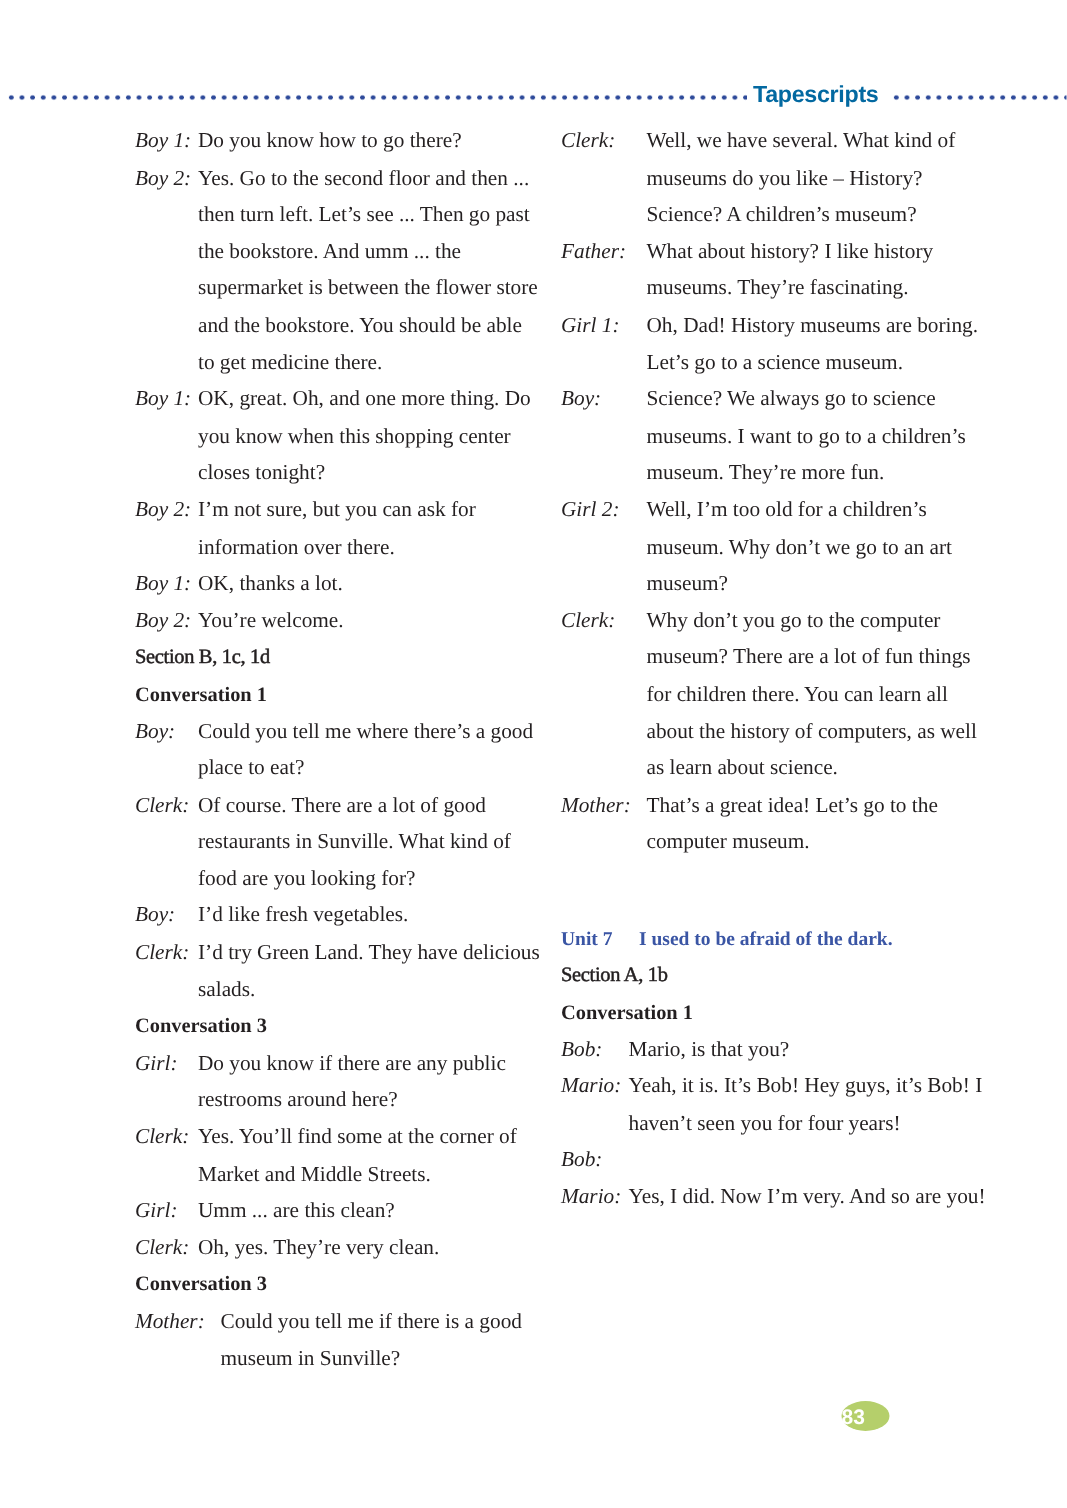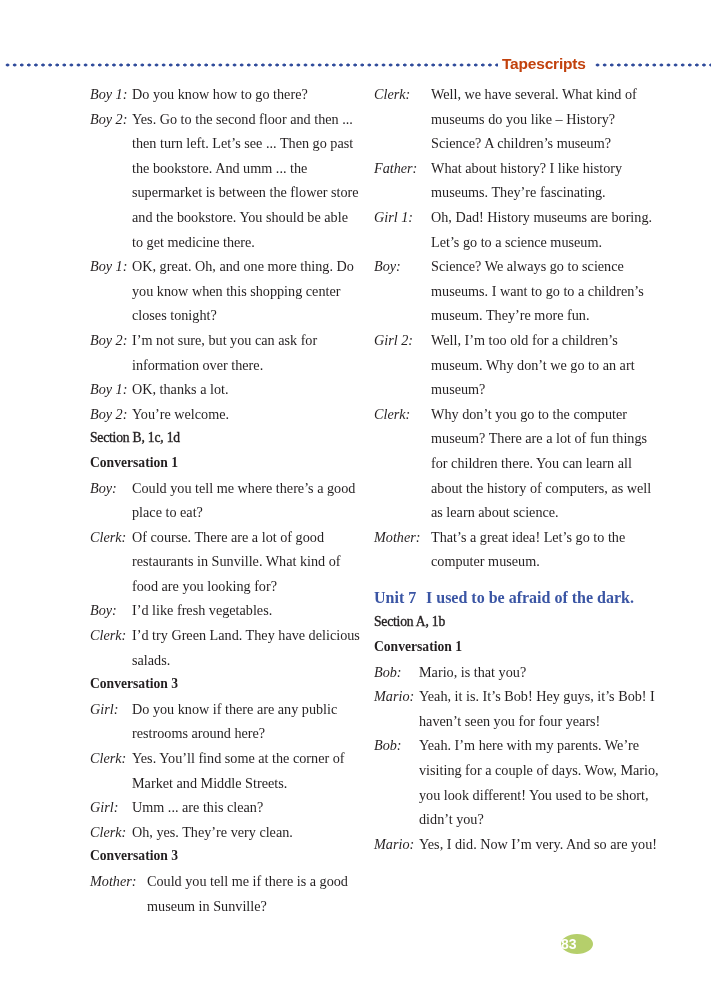--- a/index.html
+++ b/index.html
@@ -32,21 +32,21 @@
       background-size: 7.1px 4px;
       background-repeat: repeat-x;
     }
     .header-title {
       position: absolute;
       left: 502px;
       top: 0;
       font-family: "Liberation Sans", "DejaVu Sans", sans-serif;
       font-weight: bold;
       font-size: 15.5px;
-      color: #c2410c;
+      color: #0369a1;
       letter-spacing: -0.2px;
       line-height: 20px;
     }
     .header-dots-right {
       position: absolute;
       left: 594px;
       top: 9px;
       width: 117px;
       height: 4px;
       background-image: radial-gradient(circle, #2e4a9a 1.4px, transparent 1.7px);
@@ -87,22 +87,22 @@
       font-family: "Liberation Serif", "DejaVu Serif", serif;
       -webkit-text-stroke: 0.35px #231f20;
     }
     .conv-label {
       font-weight: bold;
       font-size: 13.6px;
     }
     .unit-title {
       color: #3a55a4;
       font-weight: bold;
-      font-size: 16px;
-      margin-top: 12px;
+      font-size: 13px;
+      margin-top: 40px;
       display: flex;
     }
     .unit-title .unit-num { width: 52px; }
 
     .page-num {
       position: absolute;
       left: 561px;
       top: 934px;
       width: 32px;
       height: 20px;
@@ -244,21 +244,20 @@
     <div class="line">
         <span class="speaker narrow">Bob:</span>
         <span class="utter">Mario, is that you?</span>
       </div>
     <div class="line">
         <span class="speaker narrow">Mario:</span>
         <span class="utter">Yeah, it is. It’s Bob! Hey guys, it’s Bob! I haven’t seen you for four years!</span>
       </div>
     <div class="line">
         <span class="speaker narrow">Bob:</span>
-        <span class="utter">Yeah. I’m here with my parents. We’re visiting for a couple of days. Wow, Mario, you look different! You used to be short, didn’t you?</span>
       </div>
     <div class="line">
         <span class="speaker narrow">Mario:</span>
         <span class="utter">Yes, I did. Now I’m very. And so are you!</span>
       </div>
   </div>
 </div>
 
 <div class="page-num">83</div>
 

